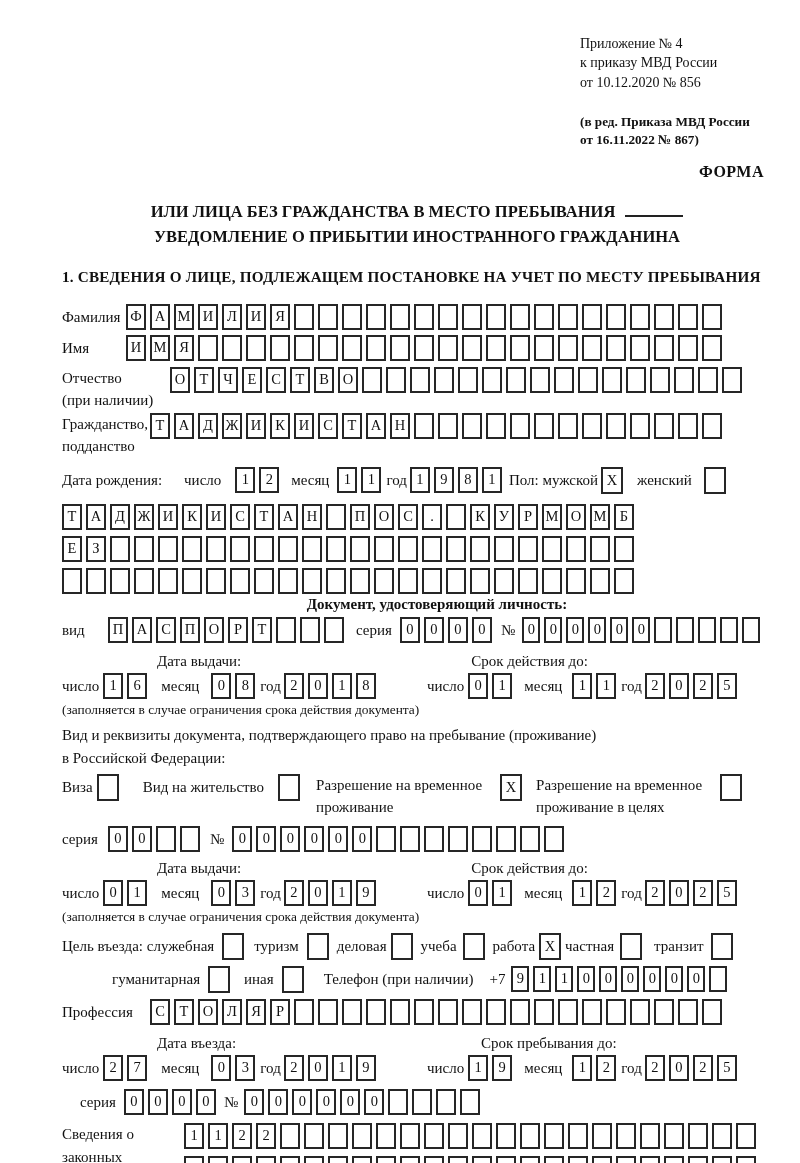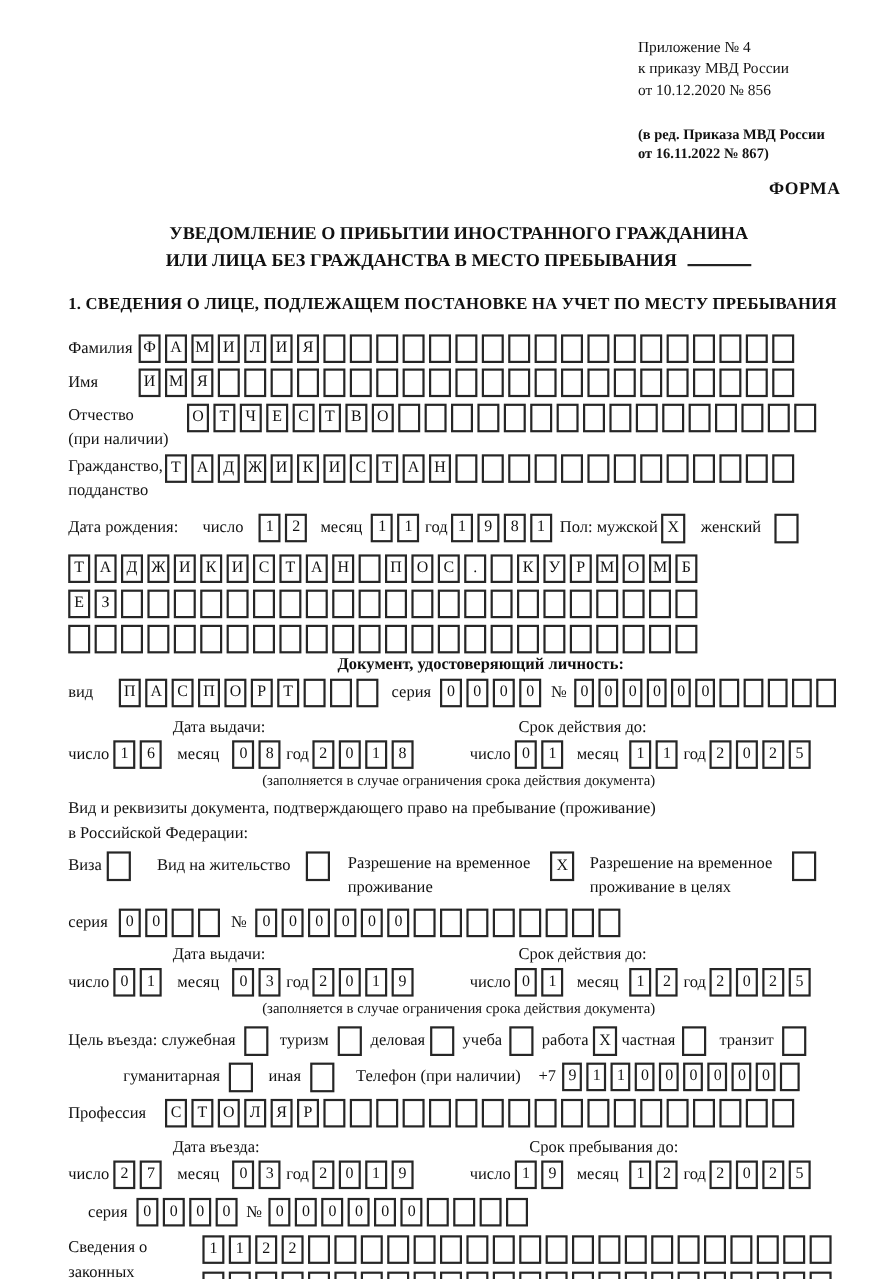--- a/index.html
+++ b/index.html
@@ -25,44 +25,44 @@
   .lblblock { flex: none; line-height: 22px; }
   .cells { display: inline-flex; flex: none; gap: 4px; }
   .cell {
     display: inline-flex; flex: none; width: 20px; height: 26px;
     border: 2px solid #262626; align-items: center; justify-content: center;
     font-size: 14.5px; background: #fff;
   }
   .cell.sm { width: 18px; }
   .cell.cb { width: 22px; height: 27px; }
   .center-bold { text-align: center; font-weight: bold; margin-left: 40px; }
-  .note { font-size: 13.4px; text-align: center; }
+  .note { font-size: 13.4px; text-align: left; }
   .ctrblock { text-align: left; line-height: 22px; flex: none; }
 </style>
 </head>
 <body>
 
 <div class="page">
 
   <div class="hdr">
     <div>Приложение № 4</div>
     <div>к приказу МВД России</div>
     <div>от 10.12.2020 № 856</div>
     <div class="sub">
       <div>(в ред. Приказа МВД России</div>
       <div>от 16.11.2022 № 867)</div>
     </div>
   </div>
   <div class="forma">ФОРМА</div>
 
   <div class="title">
-    <div>УВЕДОМЛЕНИЕ О ПРИБЫТИИ ИНОСТРАННОГО ГРАЖДАНИНА</div>
     <div>
       <span>ИЛИ ЛИЦА БЕЗ ГРАЖДАНСТВА В МЕСТО ПРЕБЫВАНИЯ</span><span class="uline"></span>
     </div>
+    <div>УВЕДОМЛЕНИЕ О ПРИБЫТИИ ИНОСТРАННОГО ГРАЖДАНИНА</div>
   </div>
 
   <div class="sec1">1. СВЕДЕНИЯ О ЛИЦЕ, ПОДЛЕЖАЩЕМ ПОСТАНОВКЕ НА УЧЕТ ПО МЕСТУ ПРЕБЫВАНИЯ</div>
 
   <div class="form">
 
     <div class="row" style="margin-bottom:5px">
       <span class="lbl" style="width:64px">Фамилия</span>
       <span class="cells">
           <span class="cell">Ф</span>

